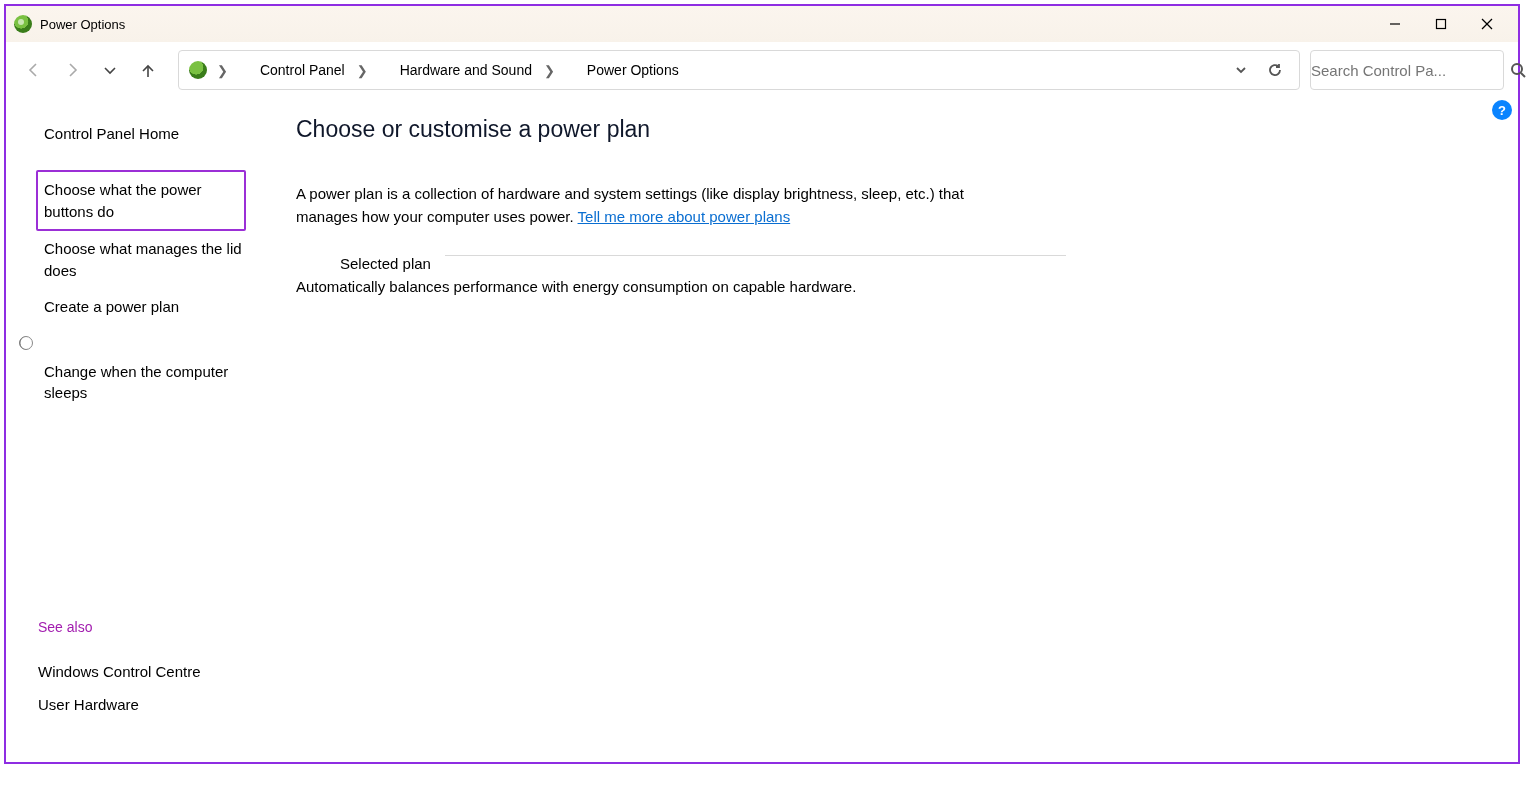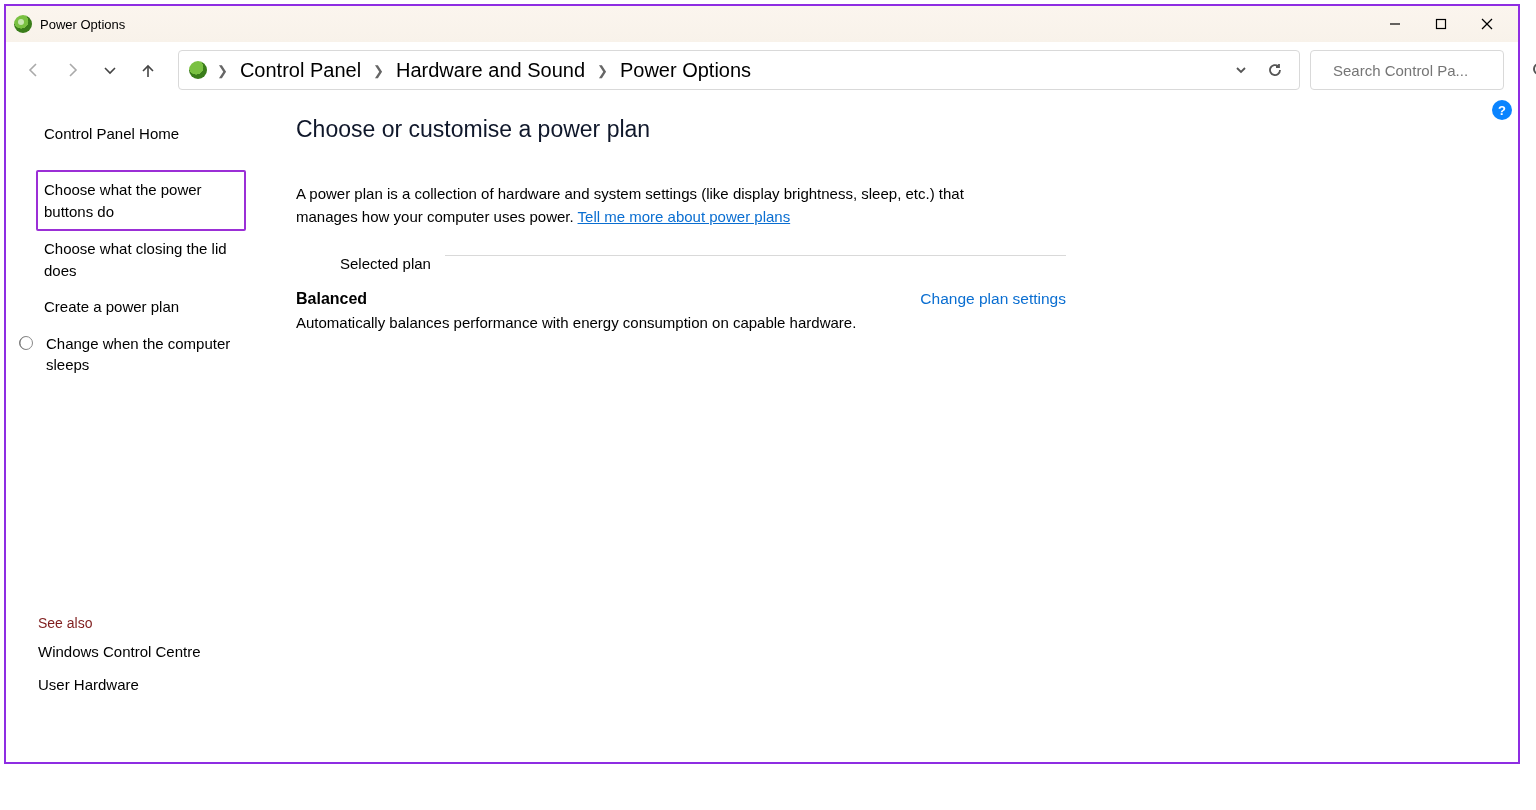--- a/index.html
+++ b/index.html
@@ -12,39 +12,39 @@
 .titlebar .spacer { flex: 1; }
 .titlebar .win-btn { width: 46px; height: 36px; display: flex; align-items: center; justify-content: center; color: #000; cursor: pointer; }
 .titlebar .win-btn svg { width: 12px; height: 12px; stroke: #000; stroke-width: 1.2; fill: none; }
 
 .toolbar { height: 56px; display: flex; align-items: center; padding: 0 14px; gap: 10px; }
 .nav-btn { width: 28px; height: 28px; display:flex; align-items:center; justify-content:center; color:#555; }
 .nav-btn svg { width:16px; height:16px; stroke:#444; stroke-width:1.6; fill:none; }
 .nav-btn.disabled svg { stroke:#aaa; }
 .addressbar { flex:1; height:40px; border:1px solid #d9d9d9; border-radius:4px; display:flex; align-items:center; padding:0 10px; gap:6px; margin-left:6px;}
 .addressbar .app-icon-sm { width:18px; height:18px; background: radial-gradient(circle at 40% 35%, #7ac142 0 45%, #3a7d1a 46% 100%); border-radius:50%; }
-.crumb { font-size:20px; color:#000; padding:0 2px; cursor:pointer; }
+.crumb { font-size:14px; color:#000; padding:0 2px; cursor:pointer;margin-left:20px; }
 .crumb-sep { color:#666; padding:0 4px; font-size:13px;}
 .addressbar .flex-fill { flex:1; }
 .addr-btn { width:28px; height:28px; display:flex; align-items:center; justify-content:center; }
 .addr-btn svg { width:14px; height:14px; stroke:#555; stroke-width:1.8; fill:none;}
-.searchbox { width:194px; height:40px; border:1px solid #d9d9d9; border-radius:4px; display:flex; align-items:center; padding:0 22px; margin-left:0;}
+.searchbox { width:194px; height:40px; border:1px solid #d9d9d9; border-radius:4px; display:flex; align-items:center; padding:0 0; margin-left:0;}
 .searchbox input { border:none; outline:none; flex:1; font-size:15px; color:#666; background:transparent; }
 .search-icon { width:16px; height:16px; }
 .search-icon svg { width:16px; height:16px; stroke:#555; stroke-width:2; fill:none;}
 
 .body { flex:1; display:flex; position:relative; }
-.sidebar { width:270px; padding:18px 10px 36px 32px; display:flex; flex-direction:column; }
+.sidebar { width:270px; padding:18px 10px 16px 32px; display:flex; flex-direction:column; }
 .side-link { font-size:15px; color:#000; padding:7px 6px; line-height:1.45; cursor:pointer; border-radius:2px; max-width:210px;}
 .side-link.home { margin-bottom:16px; }
 .side-link.highlight { border:2.5px solid #9b2fd6; padding:7px 6px; margin:2px 0 0 -2px;}
-.side-last-row { display:flex; align-items:flex-start; gap:6px; margin-top:4px;}
+.side-last-row { display:flex; align-items:flex-start; gap:6px; margin-top:4px;flex-direction:column;}
 .moon-icon { width:16px; height:16px; margin-top:6px; margin-left:-20px;}
 .side-bottom { margin-top:auto; padding-bottom:24px;}
-.see-also { font-size:14px; color:#7f1d1d; margin-bottom:4px;}
+.see-also { font-size:14px; color:#a21caf; margin-bottom:20px;}
 .side-bottom .side-link { padding:6px 0; }
 
 .content { flex:1; padding:18px 40px 20px 20px; }
 .page-title { font-size:23px; color:#0f172a; font-weight:400; margin-bottom:14px;}
 .page-desc { font-size:15px; color:#000; max-width:720px; line-height:1.55;margin-top:39px;}
 .page-desc a { color:#0a6ed1; text-decoration:underline; cursor:pointer;}
 .fieldset { margin-top:26px; max-width:770px;}
 .legend-row { display:flex; align-items:flex-start; gap:14px;margin-left:44px;}
 .legend { font-size:15px; color:#000; }
 .legend-line { flex:1; height:1px; background:#d9d9d9;}
@@ -138,21 +138,21 @@
     </div>
   </div>
 
   <div class="body">
     <div class="help-badge">?</div>
 
     <div class="sidebar">
       <div class="side-link home">Control Panel Home</div>
 
       <div class="side-link highlight">Choose what the power buttons do</div>
-      <div class="side-link">Choose what closing the lid does</div>
+      <div class="side-link">Choose what manages the lid does</div>
       <div class="side-link">Create a power plan</div>
       <div class="side-last-row">
         <span class="moon-icon">
           <svg viewBox="0 0 16 16">
               <circle cx="8" cy="8" r="6.5" fill="#fff" stroke="#888" stroke-width="1"></circle>
               <path d="M8 1.5a6.5 6.5 0 0 0 0 13c.3 0 .6 0 .9-.06A6.5 6.5 0 0 1 8 1.5z" fill="#6e6e6e"></path>
             </svg>
         </span>
         <div class="side-link" style="padding-top:4px">Change when the computer sleeps</div>
       </div>
@@ -168,21 +168,17 @@
       <h1 class="page-title">Choose or customise a power plan</h1>
       <p class="page-desc">
         <span>A power plan is a collection of hardware and system settings (like display brightness, sleep, etc.) that manages how your computer uses power. </span><a>Tell me more about power plans</a>
       </p>
 
       <div class="fieldset">
         <div class="legend-row">
           <span class="legend">Selected plan</span>
           <span class="legend-line"></span>
         </div>
-        <div class="plan-row">
-          <span class="plan-name">Balanced</span>
-          <span class="plan-link">Change plan settings</span>
-        </div>
         <div class="plan-desc">Automatically balances performance with energy consumption on capable hardware.</div>
       </div>
     </div>
   </div>
 </div>
 
 </body></html>

